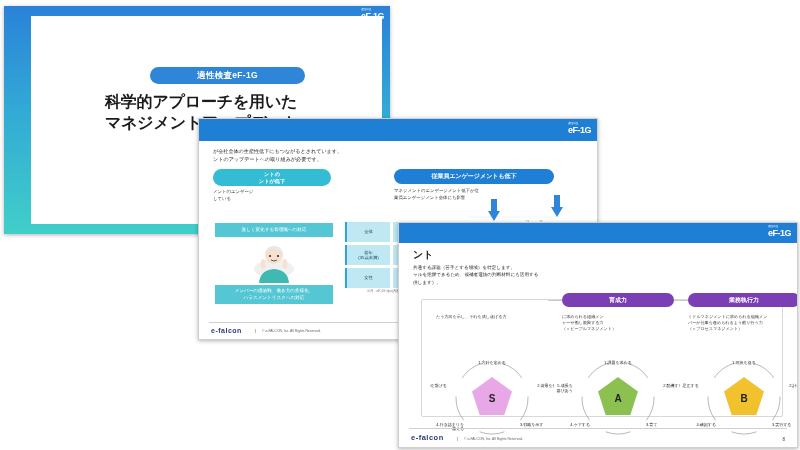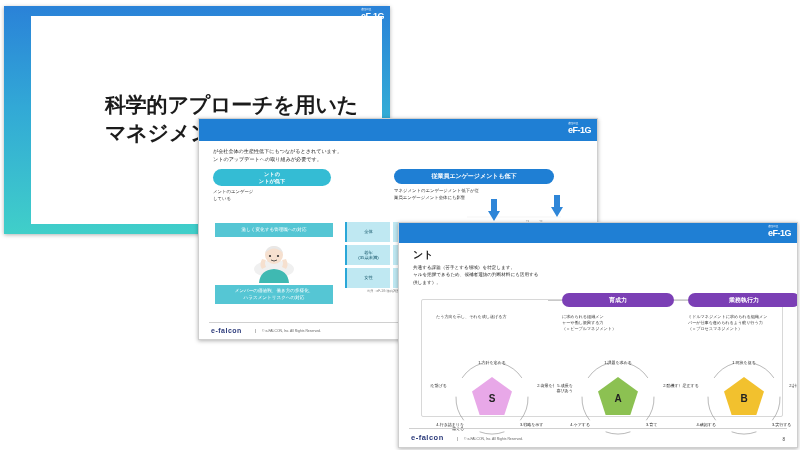--- a/index.html
+++ b/index.html
@@ -23,21 +23,21 @@
   
   #slide1{left:4px;top:6px;width:386px;height:228px;
     background:linear-gradient(to bottom,#2a82d8 0%,#32a9d6 45%,#40cfc9 100%);
     padding:0;}
   #slide1 .inner{position:absolute;left:27px;top:10px;right:8px;bottom:10px;background:#fff;}
   #slide1 .badge{
     position:absolute;left:119px;top:51px;width:155px;height:17px;border-radius:9px;
     background:#2f86d8;color:#fff;font-size:8.5px;font-weight:bold;
     display:flex;align-items:center;justify-content:center;letter-spacing:.3px;}
   #slide1 .ttl{position:absolute;left:74px;top:75px;width:300px;
-    font-size:21px;font-weight:bold;color:#1b1b1b;line-height:1.32;letter-spacing:-.2px;}
+    font-size:16px;font-weight:bold;color:#1b1b1b;line-height:1.32;letter-spacing:-.2px;}
   #slide1 .efal{position:absolute;left:172px;top:182px;font-size:11.5px;}
   #slide1 .wheel{position:absolute;left:276px;top:120px;width:86px;height:86px;}
 
   .wheel .core{position:absolute;left:50%;top:50%;transform:translate(-50%,-50%);
     text-align:center;color:#18335f;font-weight:bold;font-size:8px;line-height:1;}
   .wheel .core .sup{display:block;font-size:2.6px;font-weight:normal;color:#6b7b96;}
   .wnode{position:absolute;width:21px;height:21px;border-radius:50%;background:#fff;
     border:1px solid #e6eaee;display:flex;align-items:center;justify-content:center;
     flex-direction:column;}
   .wnode .gl{font-size:6px;color:#42586f;line-height:1;}
@@ -103,20 +103,23 @@
   #slide3 .pgno{position:absolute;right:12px;bottom:5px;font-size:4.5px;color:#444;}
 </style>
 </head>
 <body>
 
 <div class="stage">
 
   <div class="slide shadow" id="slide1">
     <div class="inner">
 
+      <div class="badge">
+        <span>適性検査eF-1G</span>
+      </div>
 
       <div class="ttl">
         <div>科学的アプローチを用いた</div>
         <div>マネジメントアップデート</div>
       </div>
 
       <div class="efal footer-logo">e-falcon</div>
 
       <div class="wheel">
         <svg width="86" height="86" viewBox="0 0 86 86">

